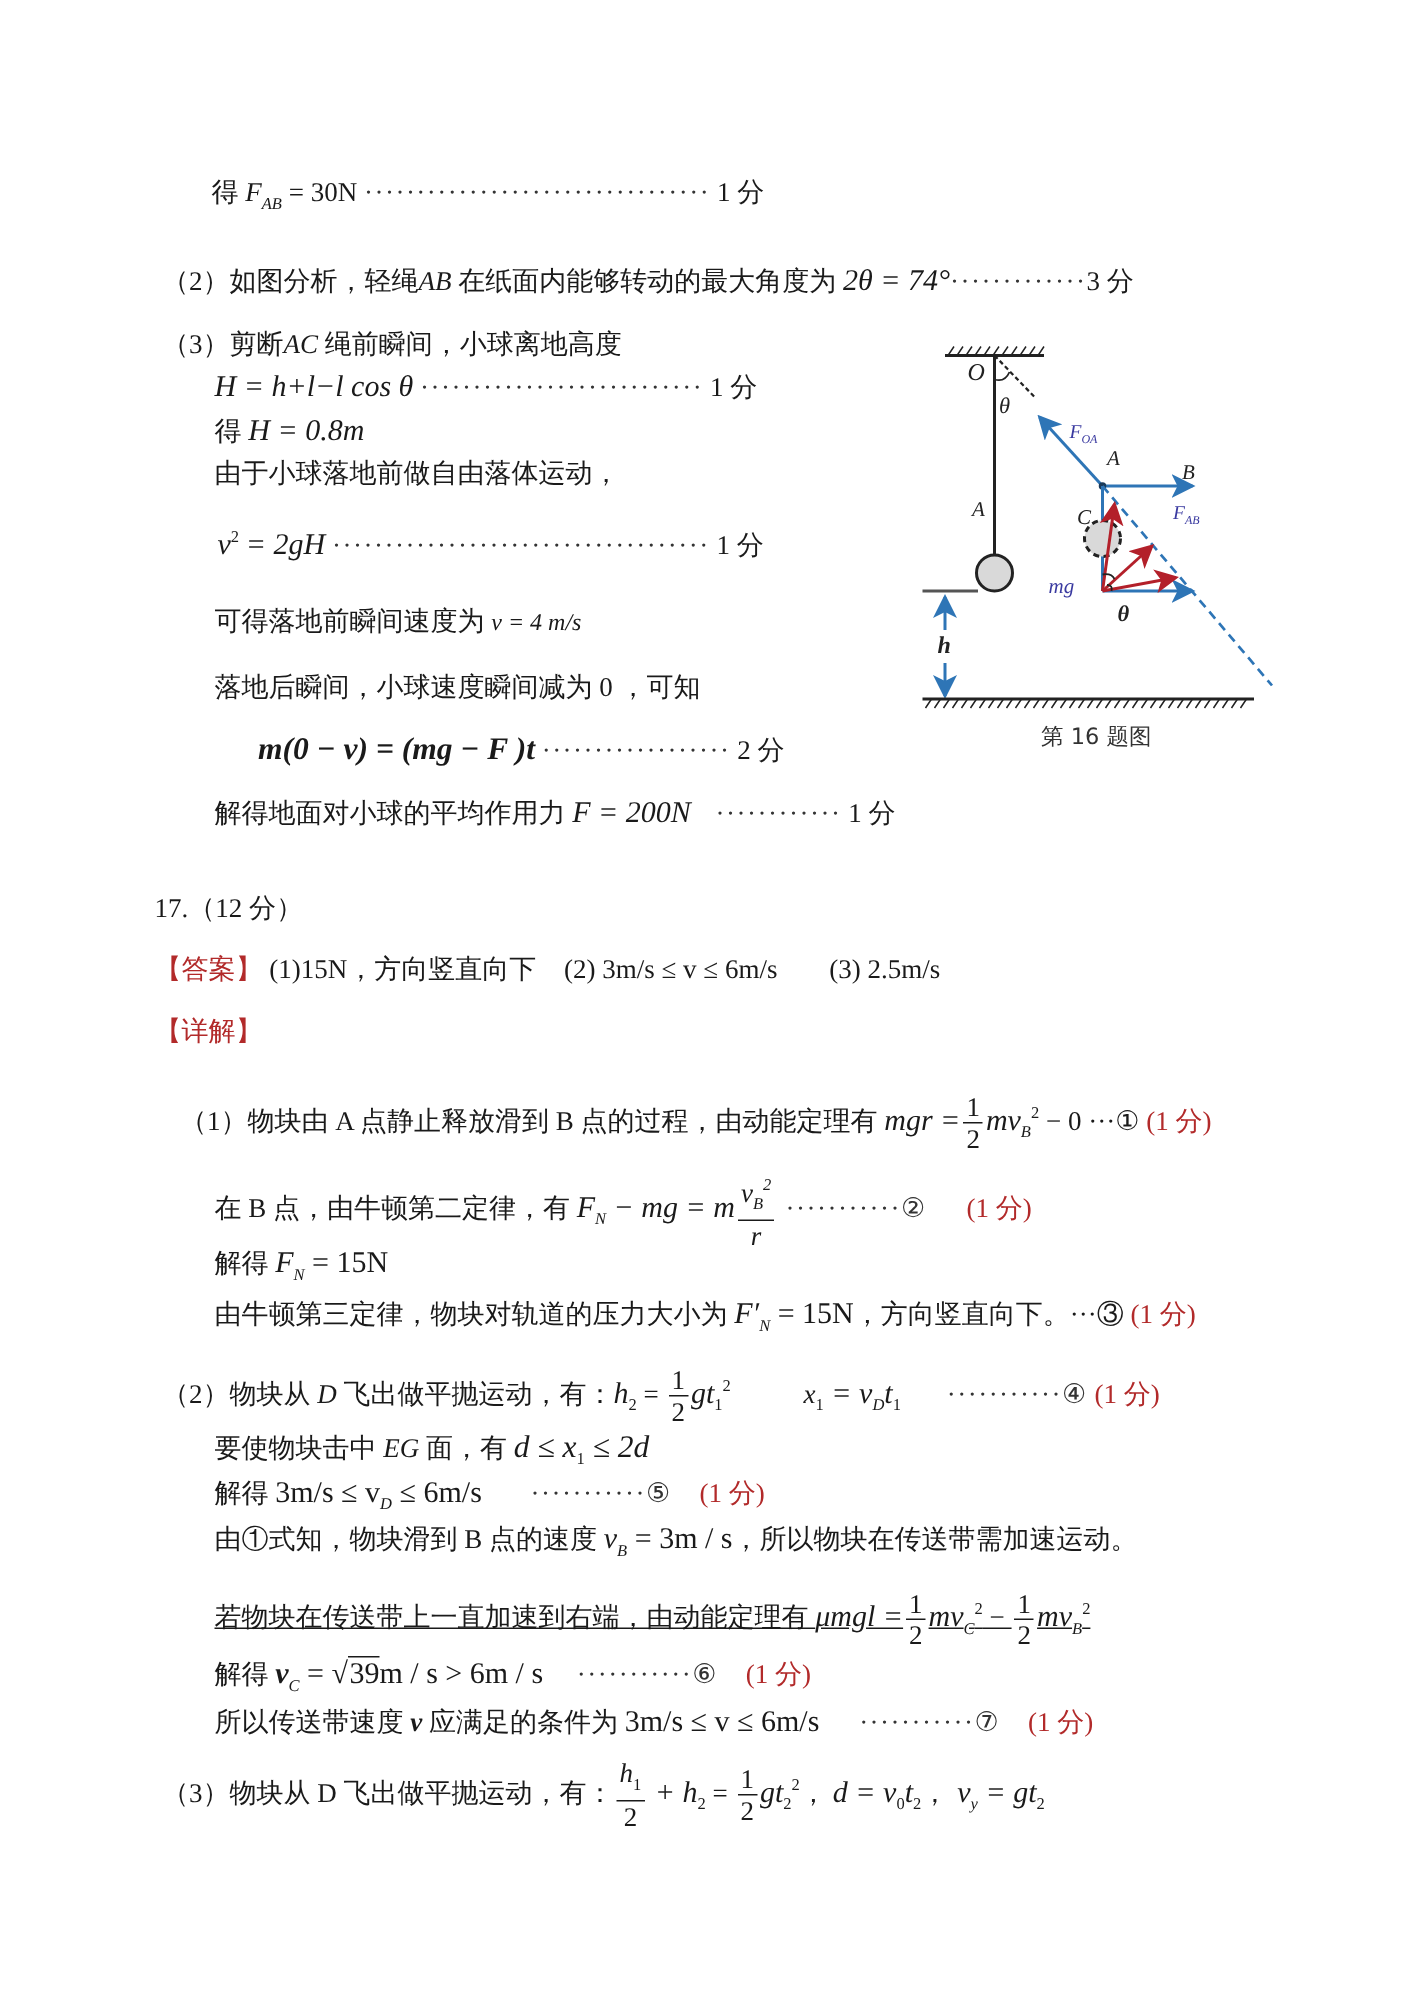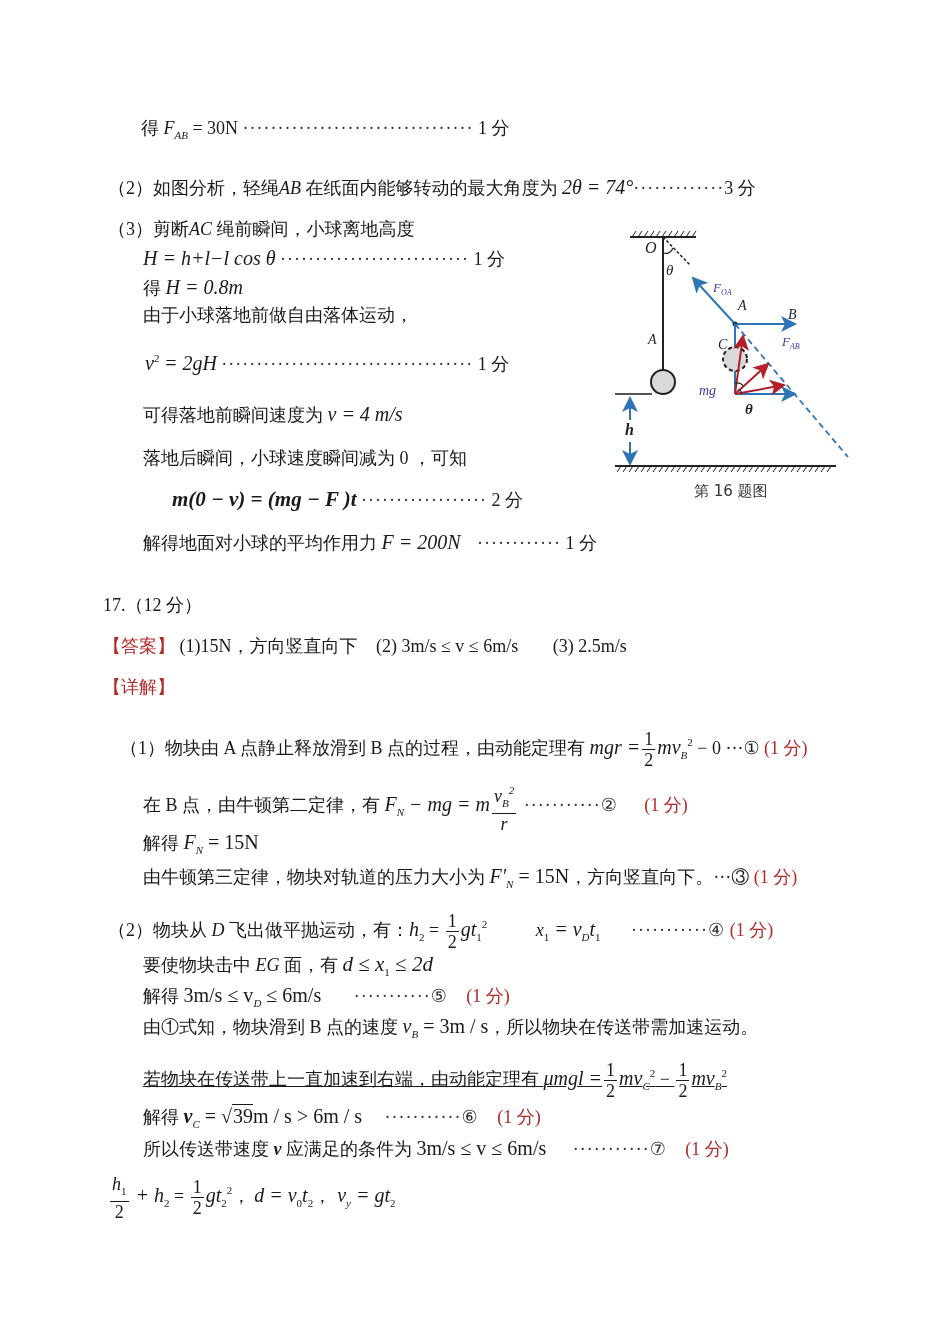--- a/index.html
+++ b/index.html
@@ -50,21 +50,21 @@
 <div class="line" style="left:143px; top:305px;">
   <span>由于小球落地前做自由落体运动，</span>
 </div>
 <div class="line" style="left:145px; top:348px;">
   <span class="m" style="font-size:20px">v</span><span class="sup">2</span>
   <span class="m" style="font-size:20px">= 2gH</span>
   <span class="dots">····································</span>
   <span>1 分</span>
 </div>
 <div class="line" style="left:143px; top:404px;">
-  <span>可得落地前瞬间速度为 </span><span class="m" style="font-size:20px">v = 4 m/s</span>
+  <span>可得落地前瞬间速度为 </span><span class="m" style="font-size:16px">v = 4 m/s</span>
 </div>
 <div class="line" style="left:143px; top:448px;text-align:right;">
   <span>落地后瞬间，小球速度瞬间减为 0 ，可知</span>
 </div>
 <div class="line" style="left:172px; top:489px;">
   <span class="m" style="font-size:21px; font-weight:bold">m(0 − v) = (mg − F )t</span>
   <span class="dots">··················</span>
   <span>2 分</span>
 </div>
 <div class="line" style="left:143px; top:532px;">
@@ -210,20 +210,20 @@
   <span class="red" style="margin-left:14px">(1 分)</span>
 </div>
 
 <div class="line" style="left:143px; top:1138px;">
   <span>所以传送带速度 </span><span class="m" style="font-weight:bold">v</span><span> 应满足的条件为 </span><span style="font-size:20px">3m/s ≤ v ≤ 6m/s</span>
   <span style="margin-left:22px" class="dots">···········⑦</span>
   <span class="red" style="margin-left:14px">(1 分)</span>
 </div>
 
 <div class="line" style="left:108px; top:1170px; line-height:40px;">
-  <span class="frac m">
+  <span>（3）物块从 D 飞出做平抛运动，有：</span><span class="frac m">
       <span class="num"><span>h</span><span class="sub" style="font-style:normal">1</span></span>
       <span class="den r">2</span>
     </span><span class="m" style="font-size:20px"> + h</span><span class="sub" style="font-style:normal">2</span><span> = </span><span class="frac">
       <span class="num">1</span>
       <span class="den">2</span>
     </span><span class="m" style="font-size:20px">gt</span><span class="sub" style="font-style:normal">2</span><span class="sup">2</span><span>，</span><span class="m" style="font-size:20px; margin-left:4px">d = v</span><span class="sub" style="font-style:normal">0</span><span class="m" style="font-size:20px">t</span><span class="sub" style="font-style:normal">2</span><span>，</span><span class="m" style="font-size:20px; margin-left:6px">v</span><span class="sub">y</span><span class="m" style="font-size:20px"> = gt</span><span class="sub" style="font-style:normal">2</span>
 </div>
 
 </body></html>

